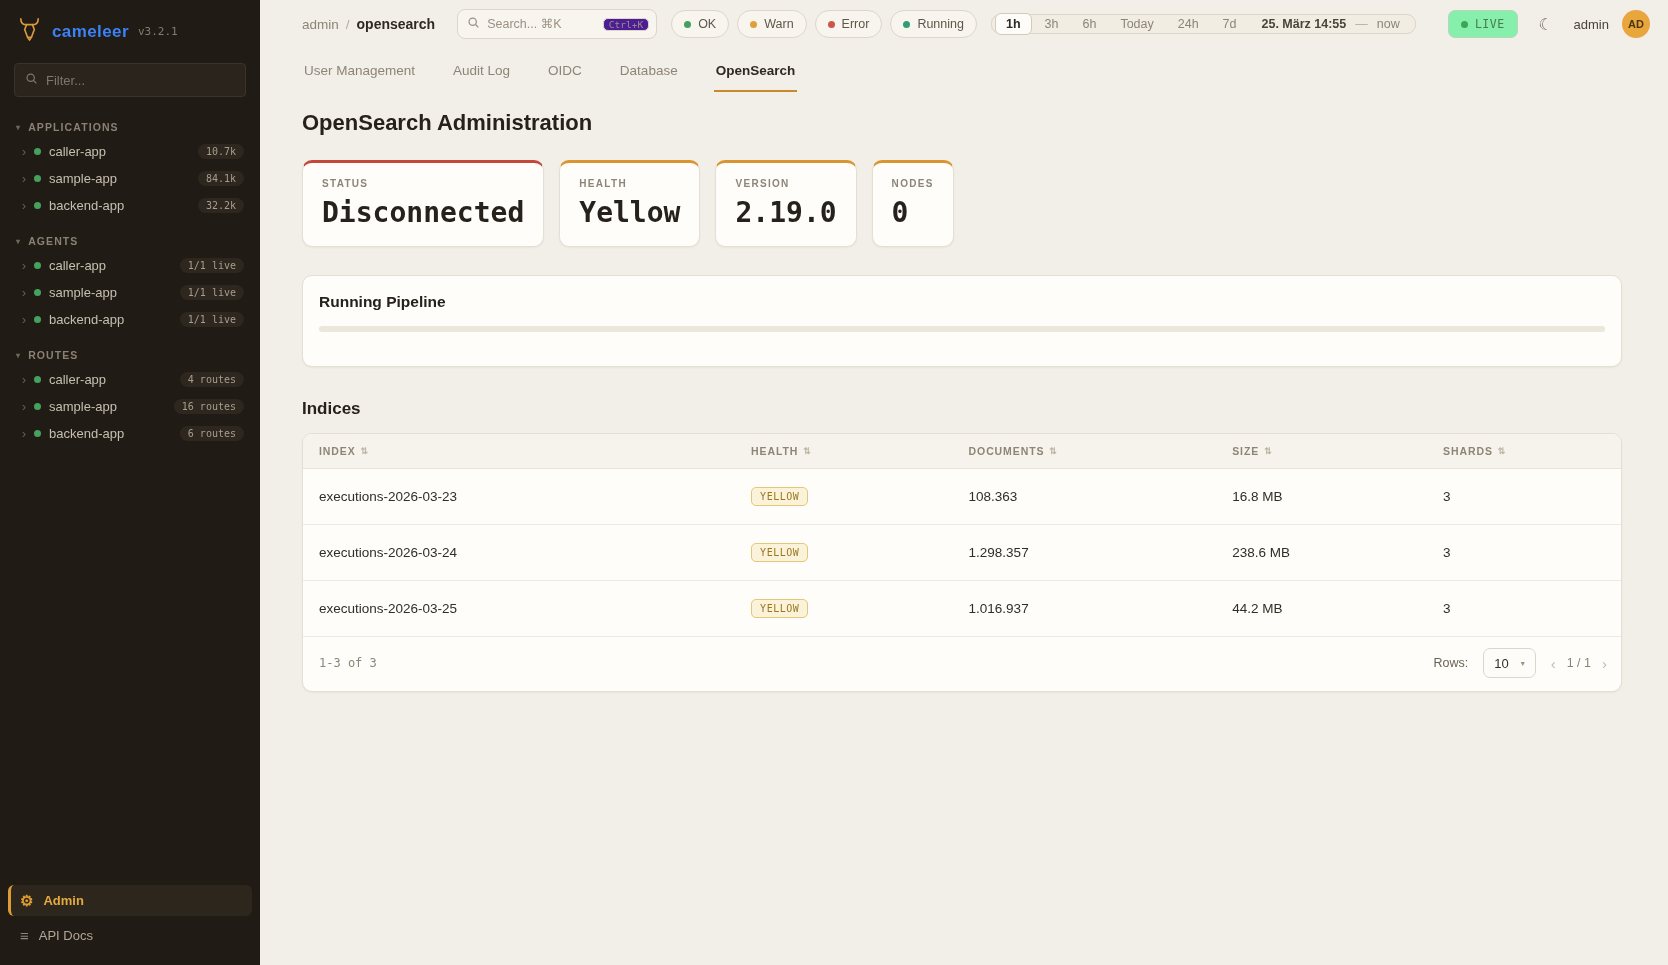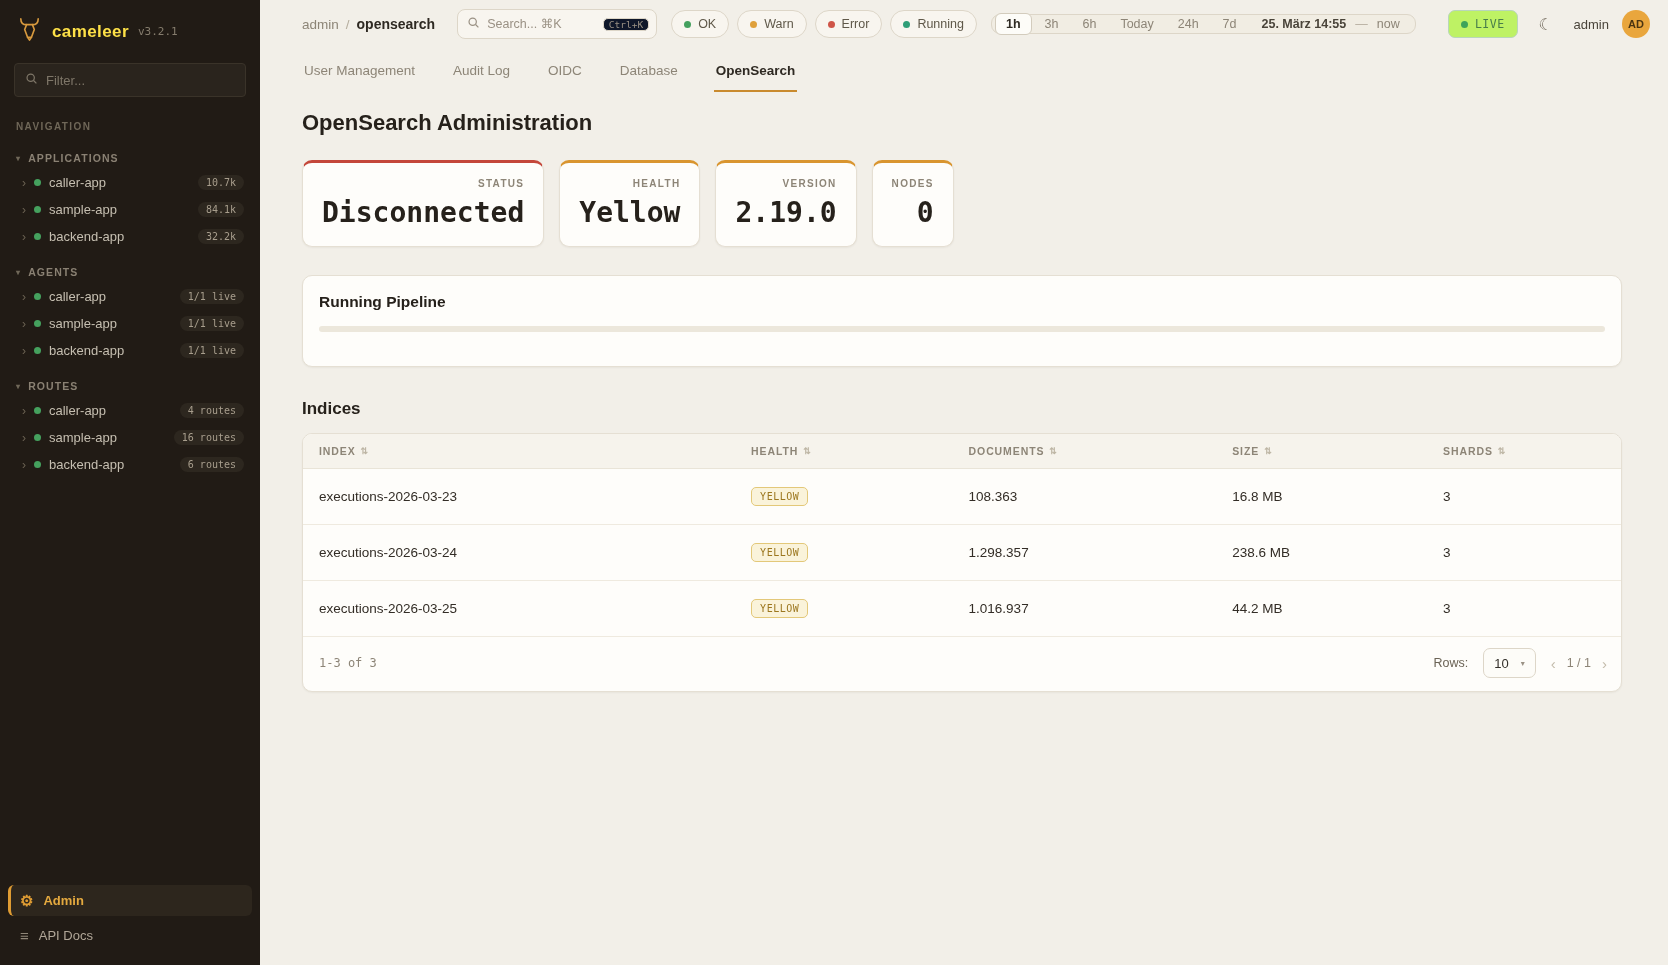--- a/index.html
+++ b/index.html
@@ -10,21 +10,21 @@
     color: #33302a;
   }
   .app { display: flex; width: 1668px; height: 965px; }
 
   
   .sidebar {
     width: 260px; flex-shrink: 0; background: #211b15; color: #c8c1b4;
     display: flex; flex-direction: column;
   }
   .logo-row { display: flex; align-items: center; gap: 9px; padding: 16px 16px 12px; }
-  .logo-text { color: #fde047; font-weight: 700; font-size: 17px; letter-spacing: .4px; }
+  .logo-text { color: #3b82f6; font-weight: 700; font-size: 17px; letter-spacing: .4px; }
   .logo-version { color: #857c6d; font-size: 11px; font-family: "DejaVu Sans Mono", monospace; }
   .filter-box {
     margin: 4px 14px 8px; background: #2a241d; border: 1px solid #3a3329; border-radius: 4px;
     height: 34px; display: flex; align-items: center; gap: 8px; padding: 0 10px; color: #7e7668;
   }
   .filter-box input {
     background: transparent; border: none; outline: none; color: #c8c1b4;
     font-size: 13px; width: 100%; font-family: "Liberation Sans", sans-serif;
   }
   .filter-box input::placeholder { color: #7e7668; }
@@ -69,41 +69,41 @@
     width: 200px; height: 30px; background: #f8f5ef; border: 1px solid #ddd6c8; border-radius: 8px;
     display: flex; align-items: center; gap: 7px; padding: 0 7px 0 9px; color: #9a9184; margin-left: 8px;
   }
   .search-box input {
     flex: 1; min-width: 0; background: transparent; border: none; outline: none;
     font-size: 12.5px; color: #6b6355; font-family: "Liberation Sans", sans-serif;
   }
   .search-box input::placeholder { color: #9a9184; }
   .kbd {
     font-family: "DejaVu Sans Mono", monospace; font-size: 9.5px; color: #9a9184;
-    border: 1px solid #ddd6c8; border-radius: 5px; padding: 0 5px; background: #0f172a; white-space: nowrap;
+    border: 1px solid #ddd6c8; border-radius: 5px; padding: 0 5px; background: #4c1d95; white-space: nowrap;
   }
   .status-filters { display: flex; gap: 8px; }
   .filter-pill {
     display: flex; align-items: center; gap: 7px; border: 1px solid #ddd6c8; background: #f8f5ef;
     border-radius: 999px; height: 28px; padding: 0 12px; font-size: 12.5px; color: #5f5849; cursor: pointer;
   }
   .filter-dot { width: 7px; height: 7px; border-radius: 50%; }
   .time-group {
     display: flex; align-items: center; gap: 2px; border: 1px solid #ddd6c8; background: #f1ede3;
     border-radius: 9px; padding: 3px; height: 20px;
   }
   .seg { padding: 4px 11px; font-size: 12.5px; color: #8d8577; border-radius: 6px; cursor: pointer; white-space: nowrap; }
   .seg.active { background: #fdfcf8; border: 1px solid #d3ccbd; color: #2e2922; font-weight: 700; padding: 3px 10px; }
   .date-text { display: flex; align-items: center; gap: 9px; padding: 0 12px; font-size: 12.5px; white-space: nowrap; }
   .date-from { color: #4a443a; font-weight: 600; }
   .date-sep { color: #b5ad9e; }
   .date-to { color: #8d8577; }
   .topbar-right { margin-left: auto; display: flex; align-items: center; gap: 13px; }
   .live-pill {
-    display: flex; align-items: center; gap: 7px; border: 1px solid #b9d6ba; background: #bef264;
+    display: flex; align-items: center; gap: 7px; border: 1px solid #b9d6ba; background: #86efac;
     color: #487d4a; border-radius: 7px; height: 28px; padding: 0 12px;
     font-family: "DejaVu Sans Mono", monospace; font-size: 11.5px; letter-spacing: .5px; cursor: pointer;
   }
   .live-dot { width: 7px; height: 7px; border-radius: 50%; }
   .theme-toggle {
     width: 30px; height: 30px; display: grid; place-items: center; color: #6b6355;
     font-size: 16px; border-radius: 50%; cursor: pointer;
   }
   .user-name { font-size: 13px; color: #4a443a; }
   .avatar {
@@ -114,21 +114,21 @@
   
   .content { flex: 1; padding: 6px 46px 0 42px; overflow: hidden; }
   .tabs { display: flex; gap: 34px; margin-bottom: 18px; }
   .tab { font-size: 13.5px; color: #8d8577; padding: 9px 2px 12px; cursor: pointer; border-bottom: 2px solid transparent; }
   .tab.active { color: #2e2922; font-weight: 700; border-bottom-color: #c98a2e; }
   .page-title { font-size: 22px; font-weight: 700; color: #26211b; margin: 0 0 24px; }
 
   .stat-cards { display: flex; gap: 15px; margin-bottom: 28px; }
   .stat-card {
     background: #fefdfa; border: 1px solid #e5dfd3; border-top: 3px solid #d9952f;
-    border-radius: 10px; padding: 15px 19px 17px; box-shadow: 0 1px 2px rgba(40,32,18,.05); text-align: right;
+    border-radius: 10px; padding: 15px 19px 17px; box-shadow: 0 1px 2px rgba(40,32,18,.05);
   }
   .stat-label { font-size: 10px; letter-spacing: 1.3px; color: #8d8577; font-weight: 700; margin-bottom: 7px; }
   .stat-value { font-family: "DejaVu Sans Mono", monospace; font-weight: 700; font-size: 28px; color: #26211b; white-space: nowrap; }
 
   .pipeline-card {
     background: #fefdfa; border: 1px solid #e5dfd3; border-radius: 10px;
     padding: 17px 16px 19px; margin-bottom: 32px; box-shadow: 0 1px 2px rgba(40,32,18,.05);
   }
   .pipeline-title { font-size: 15.5px; font-weight: 700; color: #26211b; margin-bottom: 15px; }
   .progress-track { height: 6px; background: #ece7db; border-radius: 999px; overflow: hidden; margin-bottom: 15px; }
@@ -188,21 +188,20 @@
     <div class="filter-box">
       <span>
         <svg viewBox="0 0 16 16" width="13" height="13" fill="none" stroke="currentColor" stroke-width="1.5">
             <circle cx="7" cy="7" r="4.5"></circle>
             <path d="M10.5 10.5L14 14"></path>
           </svg>
       </span>
       <input placeholder="Filter..." style="">
     </div>
 
-    <div class="nav-label">NAVIGATION</div>
 
     <div class="section-header">
       <span class="section-caret">▾</span>
       <span>APPLICATIONS</span>
     </div>
     <div class="nav-item">
       <span class="item-chevron">›</span>
       <span class="status-dot"></span>
       <span class="nav-item-label">caller-app</span>
       <span class="nav-badge">10.7k</span>

